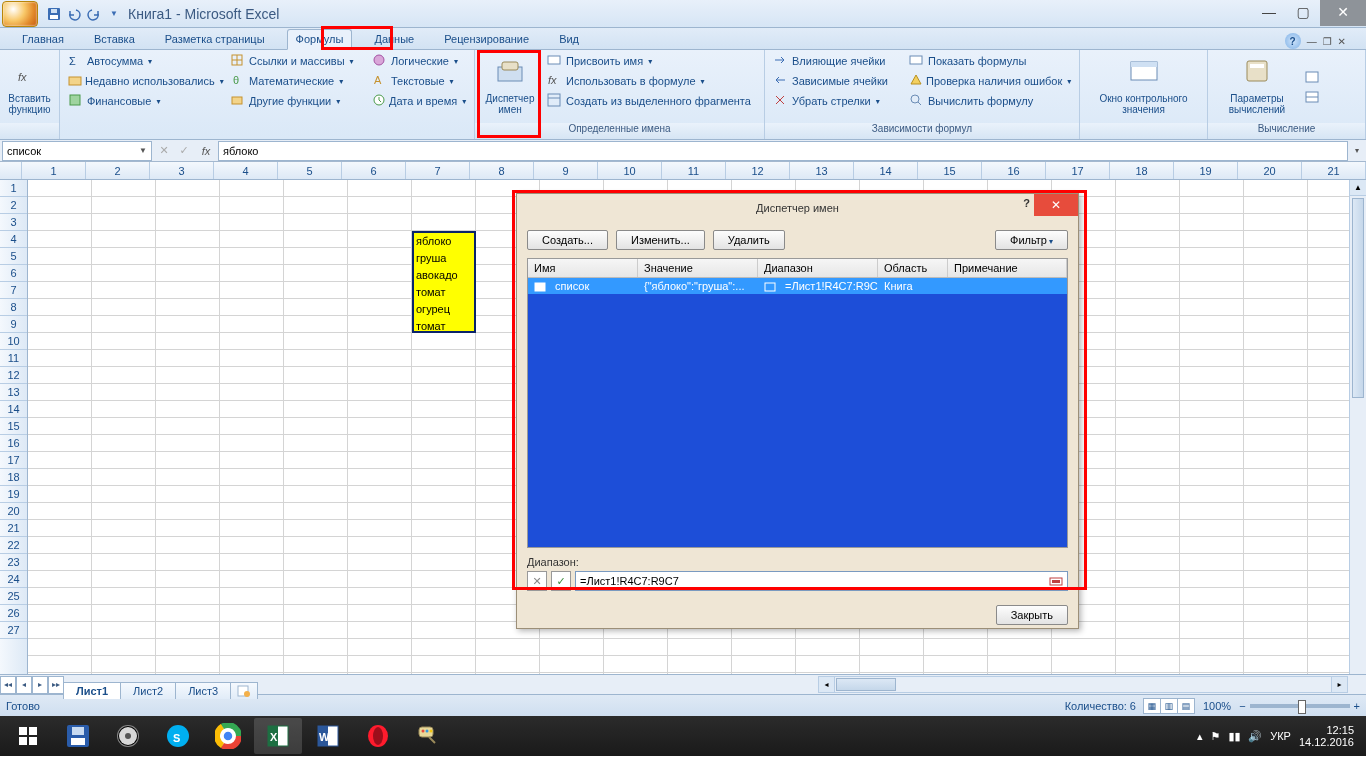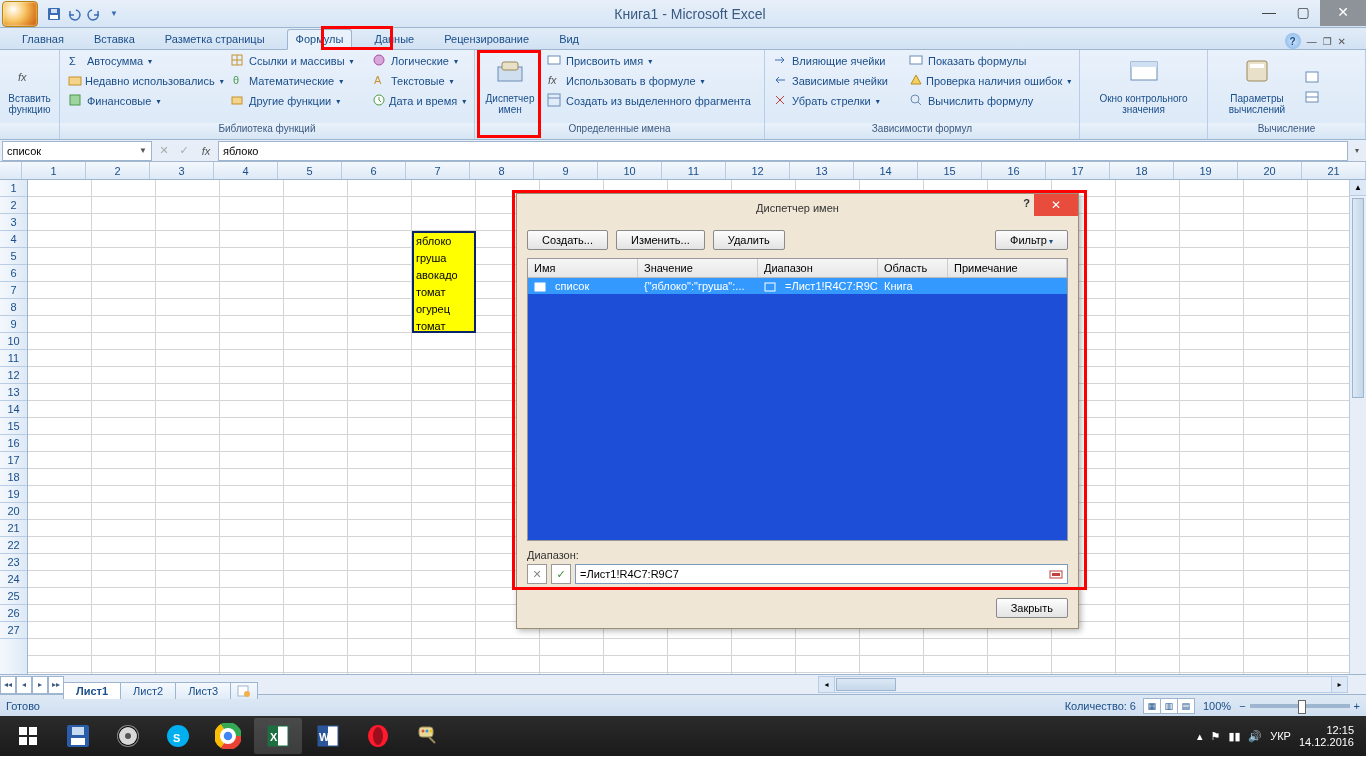--- a/index.html
+++ b/index.html
@@ -3,21 +3,21 @@
 <meta charset="utf-8">
 <style>
 * { margin:0; padding:0; box-sizing:border-box; font-family:"Segoe UI", Tahoma, sans-serif; font-size:11px; }
 body { width:1366px; height:768px; background:#fff; overflow:hidden; position:relative; }
 
 
 .titlebar { height:28px; background:linear-gradient(#e8f0fa,#d6e5f5); display:flex; align-items:center; border-bottom:1px solid #9db5cf; }
 .office-btn { width:36px; height:26px; margin:1px 2px; border-radius:4px; background:radial-gradient(circle at 30% 30%,#fff,#f8c869 40%,#e28a2b 70%,#c55a11); border:1px solid #b8860b; box-shadow:inset 0 0 2px #fff; }
 .qat { display:flex; align-items:center; gap:4px; padding:0 6px; }
 .qat .ic { width:16px; height:16px; display:inline-flex; align-items:center; justify-content:center; }
-.titlecenter { flex:1; text-align:center; font-size:14px; color:#3b5a82; }
+.titlecenter { flex:1; text-align:left; font-size:14px; color:#3b5a82; }
 .winbtns { display:flex; }
 .winbtn { width:34px; height:22px; display:flex; align-items:center; justify-content:center; font-size:14px; color:#444; }
 .winbtn.close-dis { background:#8e9399; color:#fff; width:46px; height:28px; margin-top:-3px; }
 
 
 .tabrow { height:22px; background:linear-gradient(#e1ecf8,#d2e2f3); display:flex; align-items:flex-end; gap:14px; padding:0 14px; border-bottom:1px solid #9db5cf; position:relative; }
 .tab-btn { padding:3px 8px 4px; color:#1a4e8a; cursor:default; }
 .tab-btn.active { background:#e9f1fb; border:1px solid #9db5cf; border-bottom:1px solid #e9f1fb; border-radius:3px 3px 0 0; margin-bottom:-1px; }
 .highlight-formulas { position:absolute; left:321px; top:-2px; width:72px; height:24px; border:3px solid #ff0000; pointer-events:none; }
 .helpbtns { margin-left:auto; display:flex; align-items:center; gap:6px; padding-right:6px; }
@@ -69,21 +69,21 @@
 .dlg-list { margin:0 10px; flex:1; background:#1d4ed8; border:1px solid #999; display:flex; flex-direction:column; }
 .dlg-lh { display:flex; background:linear-gradient(#f6f6f6,#e6e6e6); border-bottom:1px solid #bbb; }
 .dlg-lh span { padding:3px 6px; border-right:1px solid #ccc; font-size:11px; }
 .dlg-row { display:flex; background:#3399ff; color:#fff; }
 .dlg-row span { padding:2px 6px; font-size:11px; overflow:hidden; white-space:nowrap; }
 .dlg-bot { padding:8px 10px; }
 .dlg-bot .lbl { font-size:11px; color:#333; margin-bottom:3px; }
 .dlg-range-row { display:flex; gap:4px; align-items:center; }
 .dlg-range-row .ibtn { width:20px; height:20px; border:1px solid #999; background:#fff; display:flex; align-items:center; justify-content:center; font-size:11px; }
 .dlg-range { flex:1; height:20px; border:1px solid #7a9ac0; background:#fff; padding:0 4px; font-size:11px; display:flex; align-items:center; justify-content:space-between; }
-.dlg-footer { padding:6px 10px 10px; display:flex; justify-content:flex-start; }
+.dlg-footer { padding:6px 10px 3px; display:flex; justify-content:flex-start; }
 
 
 .sheettabs { height:20px; background:#e7eef7; border-top:1px solid #9db5cf; display:flex; align-items:center; font-size:11px; position:relative; }
 .stnav { display:flex; gap:0; }
 .stnav span { width:16px; height:18px; border:1px solid #9db5cf; display:flex; align-items:center; justify-content:center; font-size:8px; color:#3b5a82; background:#fff; }
 .stab { padding:2px 12px; background:linear-gradient(#f5f9fe,#e1ecf8); border:1px solid #9db5cf; border-bottom:none; margin-left:-1px; color:#1a4e8a;margin-top:12px; }
 .stab.active { background:#fff; font-weight:bold; }
 .hscroll { position:absolute; right:18px; top:1px; height:17px; width:530px; background:#e7eef7; border:1px solid #b8cde4; display:flex; }
 .hscroll .thumb { width:60px; background:linear-gradient(#dce8f5,#c5d7ea); border:1px solid #9db5cf; margin:1px; }
 .hscroll .arr { width:16px; background:#dce8f5; border-left:1px solid #b8cde4; display:flex; align-items:center; justify-content:center; font-size:8px; }
@@ -248,21 +248,20 @@
             <span class="ic">
               <svg width="14" height="14">
                 <circle cx="7" cy="7" r="5" fill="#fff" stroke="#4a9a4a"></circle>
                 <path d="M7 4 L7 7 L9 9" stroke="#4a9a4a" fill="none"></path>
               </svg>
             </span>
             <span>Дата и время</span>
           </div>
       </div>
     </div>
-    <div class="rib-label">Библиотека функций</div>
   </div>
 
   <div class="rib-group" style="width:290px">
     <div class="rib-body">
       <div class="vbtn" style="width:62px">
         <div class="bigic">
             <svg width="32" height="28">
               <rect x="4" y="8" width="24" height="14" fill="#cfdff0" stroke="#6a8cb5"></rect>
               <rect x="8" y="3" width="16" height="8" fill="#e8e0c8" stroke="#9a8a5a" rx="2"></rect>
             </svg>

